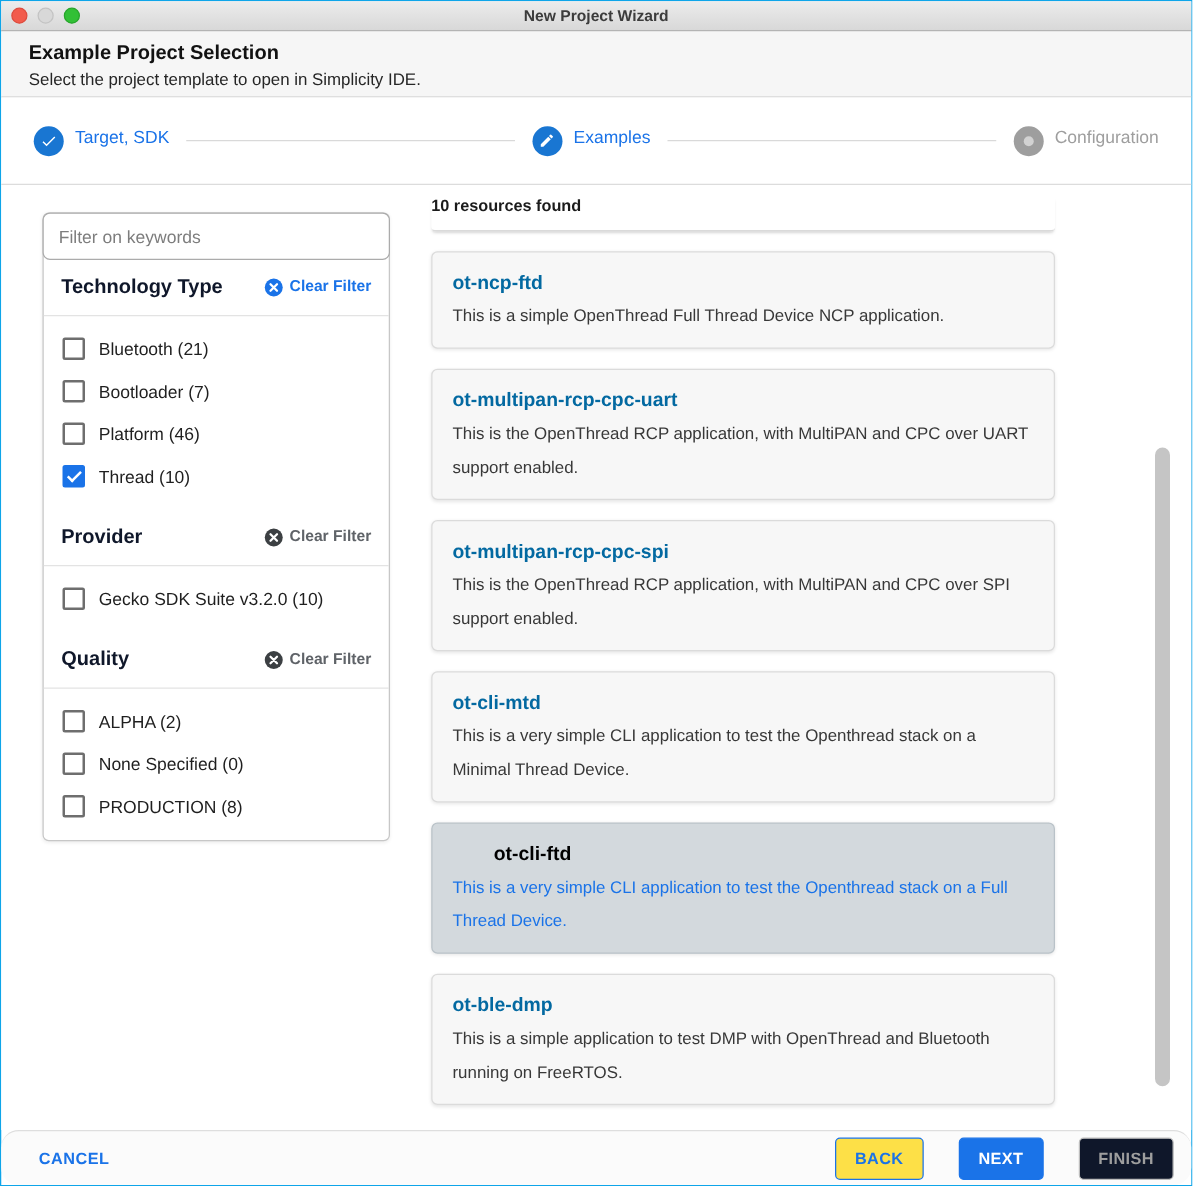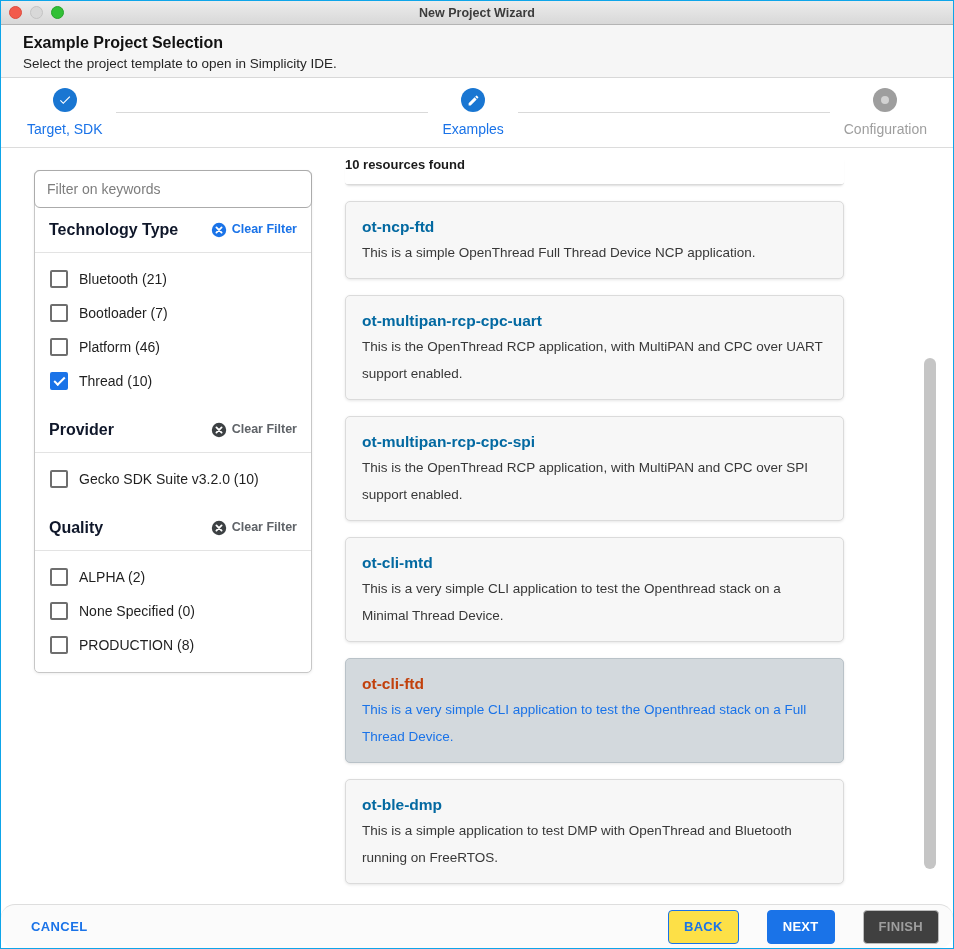--- a/index.html
+++ b/index.html
@@ -16,21 +16,21 @@
   .light.max { background:#32c036; border:1px solid #27a52c; }
   .win-title { position:absolute; left:0; right:0; text-align:center; font-size:12.5px; font-weight:600; color:#3c3c3c; }
 
   
   .header { height:53px; background:#f6f6f6; border-bottom:1px solid #d8d8d8; padding:8px 22px 0; flex:none; }
   .header-title { font-size:16px; font-weight:bold; color:#121212; line-height:19px; }
   .header-sub { font-size:13.5px; color:#262626; margin-top:4px; }
 
   
   .stepper { height:70px; background:#fff; border-bottom:1px solid #dcdcdc; display:flex; align-items:center; padding:0 26px; flex:none; }
-  .step { display:flex; align-items:center; gap:9px; cursor:pointer;flex-direction:column; }
+  .step { display:flex; gap:9px; cursor:pointer; }
   .step-circle { width:24px; height:24px; border-radius:50%; display:flex; align-items:center; justify-content:center; flex:none; }
   .step.completed .step-circle, .step.current .step-circle { background:#1976d2; }
   .step.upcoming .step-circle { background:#9e9e9e; }
   .inner-dot { width:8px; height:8px; border-radius:50%; background:#d2d2d2; }
   .step-label { font-size:14px; }
   .step.completed .step-label, .step.current .step-label { color:#1a73e8; }
   .step.upcoming .step-label { color:#9e9e9e; }
   .step-line { flex:1; height:1px; background:#d9d9d9; margin:0 14px; }
 
   
@@ -53,34 +53,34 @@
   .checkbox.checked { background:#1a73e8; border-color:#1a73e8; }
   .checkbox.checked::after { content:""; position:absolute; left:2px; top:3px; width:9px; height:4px; border-left:2px solid #fff; border-bottom:2px solid #fff; transform:rotate(-45deg); }
   .check-label { font-size:14px; color:#1f1f1f; }
 
   .results { position:absolute; left:344px; top:9px; width:499px; }
   .count-row { font-size:13px; font-weight:bold; color:#1b1b1b; padding-bottom:12px; border-bottom:1px solid #dadada; border-radius:0 0 3px 3px; box-shadow:0 2px 3px -2px rgba(0,0,0,0.28); margin-bottom:16px; }
   .card { background:#f7f7f7; border:1px solid #dbdbdb; border-radius:5px; padding:12px 16px; margin-bottom:16px; box-shadow:0 1px 3px rgba(0,0,0,0.10); cursor:pointer; }
   .card-title { font-size:15.5px; font-weight:bold; color:#0369a1; margin:4px 0 3px; }
   .card-desc { font-size:13.5px; color:#383838; line-height:27px; }
   .card.selected { background:#d3d9dd; border-color:#b9c2c8; }
-  .card.selected .card-title { color:#c2410c; }
+  .card.selected .card-title { color:#000000;margin-left:33px; }
   .card.selected .card-desc { color:#1a73e8; }
 
   .scrollbar { position:absolute; top:0; right:17px; width:12px; height:100%; }
   .scroll-thumb { position:absolute; top:210px; height:511px; width:12px; background:#c5c5c5; border-radius:6px; }
 
   
   .footer { height:44px; background:#fbfbfb; border-top:1px solid #dedede; display:flex; align-items:center; padding:0 14px 0 30px; flex:none; gap:28px;border-radius:14px; }
   .cancel-link { font-size:13px; font-weight:700; color:#1a73e8; letter-spacing:0.4px; cursor:pointer; }
   .footer-spacer { flex:1; }
   .btn { height:34px; min-width:66px; padding:0 15px; border-radius:4px; font-size:13px; font-weight:700; letter-spacing:0.3px; font-family:"Liberation Sans", sans-serif; cursor:pointer; display:flex; align-items:center; justify-content:center; }
   .btn.outlined-blue { background:#fde047; border:1px solid #1a73e8; color:#1a73e8; }
   .btn.filled-blue { background:#1a73e8; border:1px solid #1a73e8; color:#fff; }
-  .btn.disabled { background:#404040; border:1px solid #bdbdbd; color:#9e9e9e; cursor:default; }
+  .btn.disabled { background:#0f172a; border:1px solid #bdbdbd; color:#9e9e9e; cursor:default; }
 </style>
 </head>
 <body>
 
 <div class="window">
 
   <div class="titlebar">
     <div class="lights">
       <span class="light close"></span>
       <span class="light min"></span>

